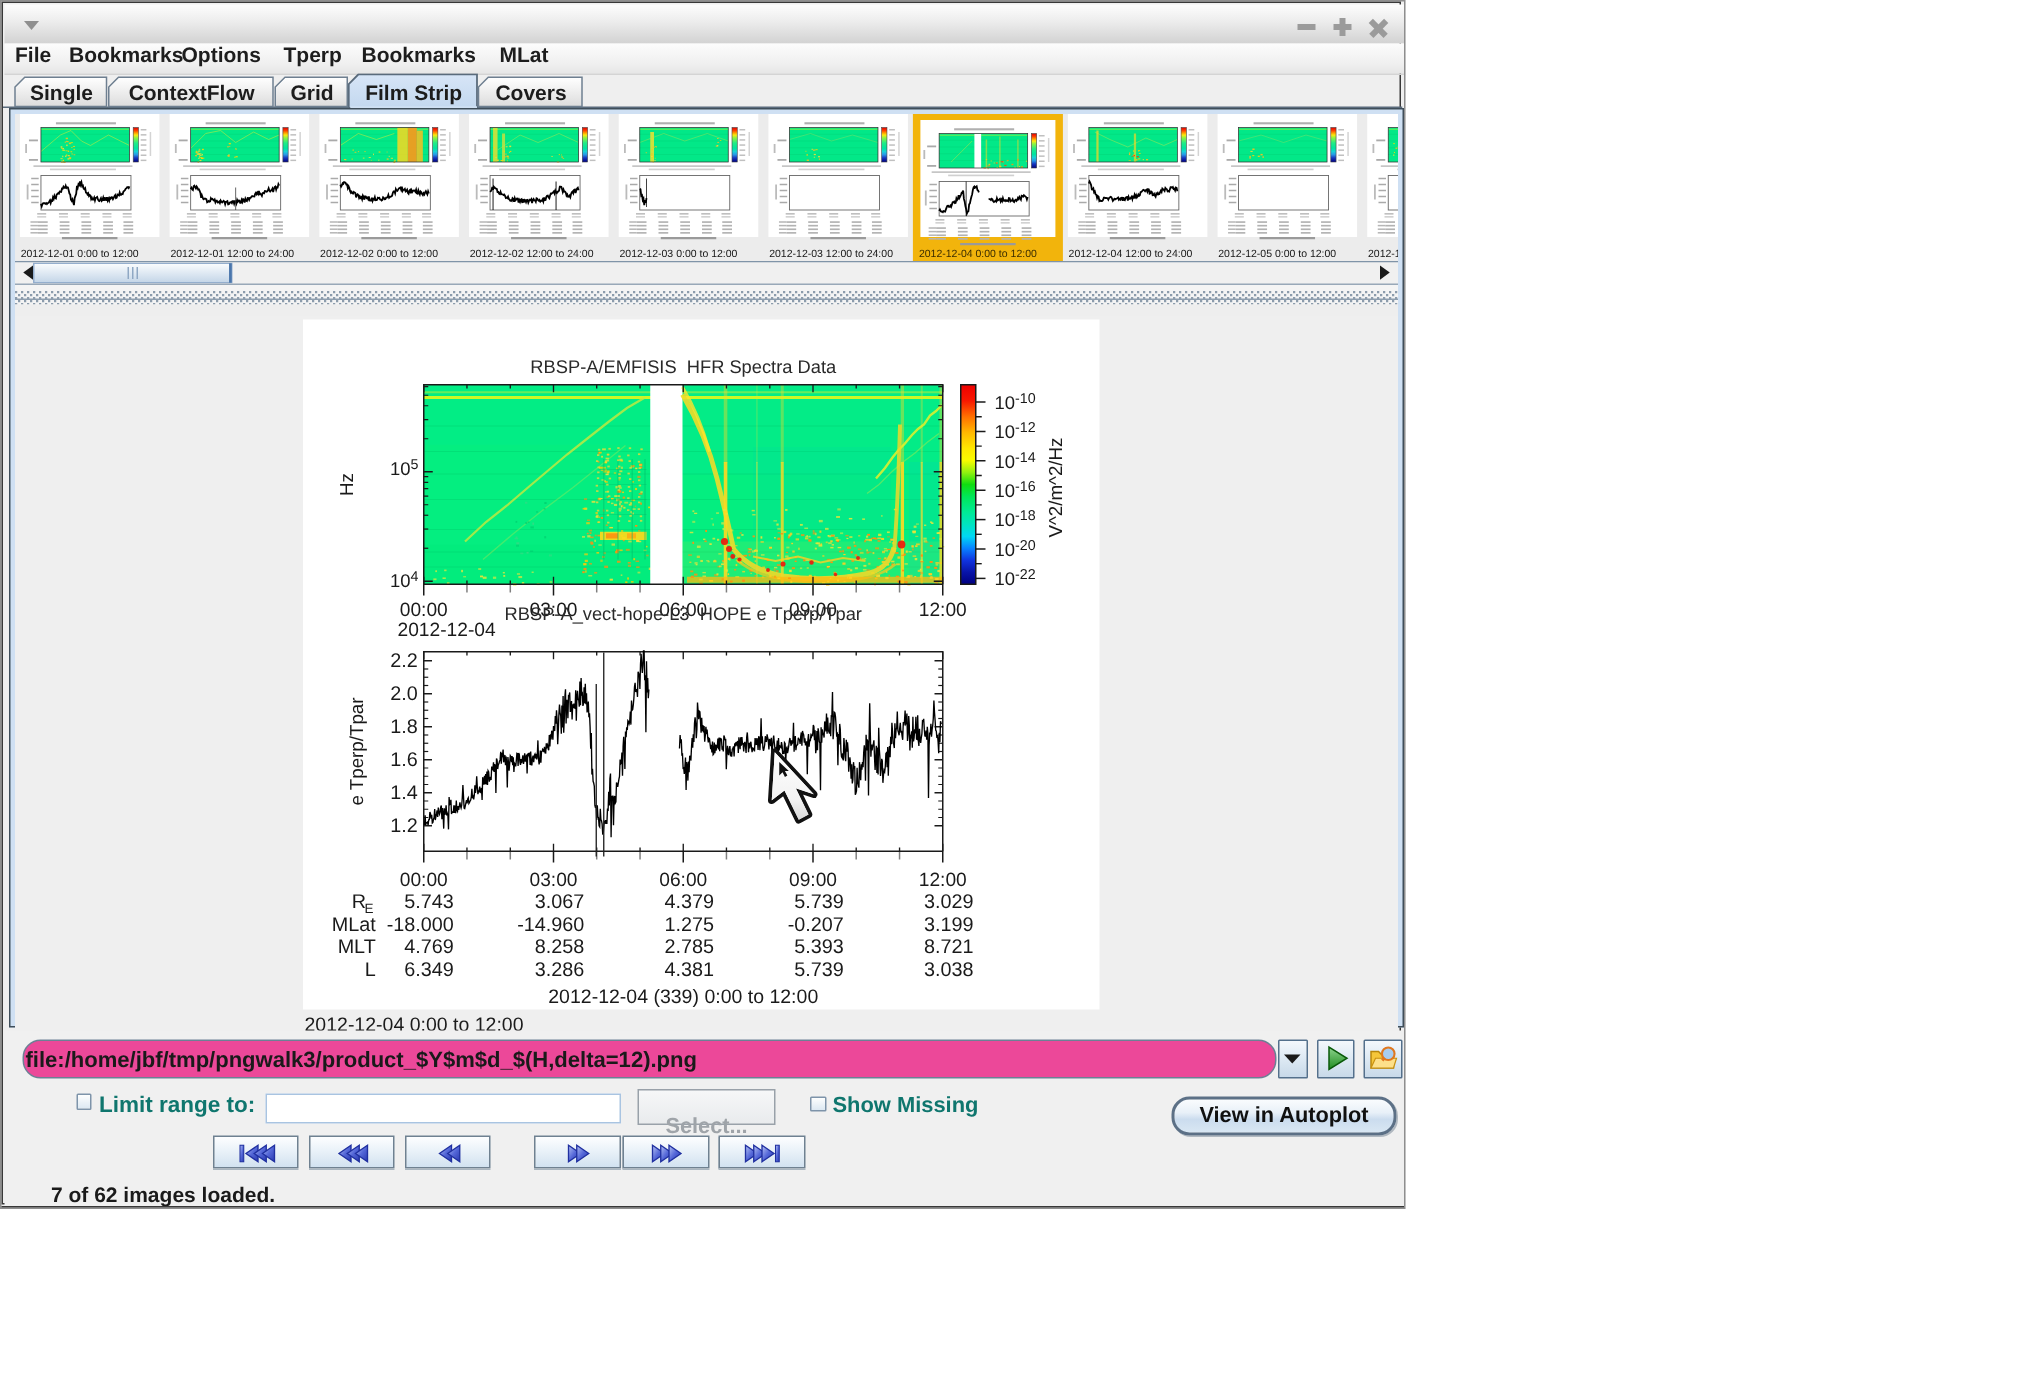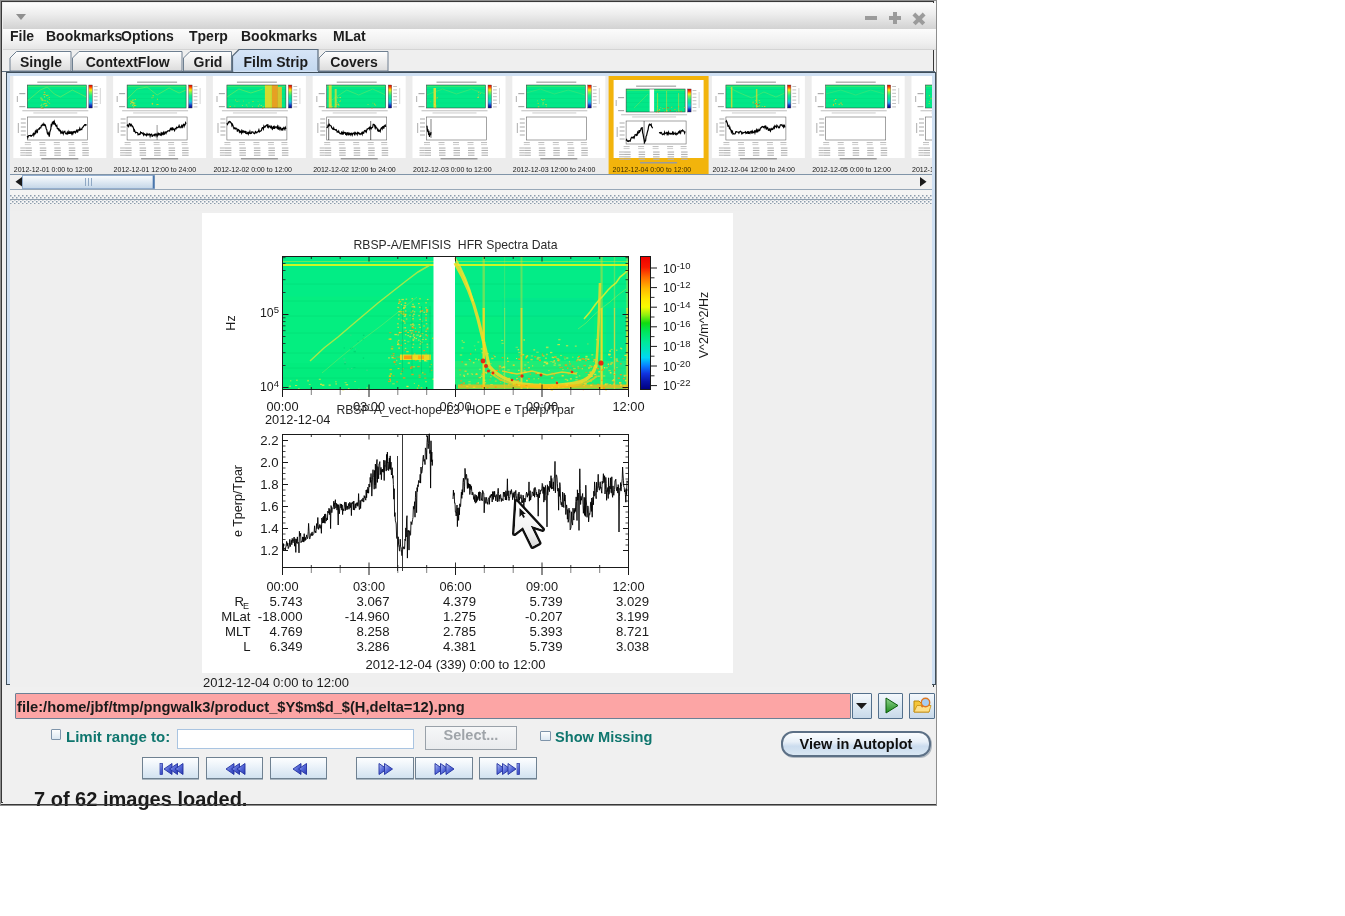--- a/index.html
+++ b/index.html
@@ -19,30 +19,30 @@
 .thlab{position:absolute;top:89.5px;height:10px;font-size:7px;color:#151515;text-align:left;white-space:nowrap;}
 #sep1{left:0;top:98px;width:922px;height:1px;background:#8094a8;}
 #sbar{left:0;top:99px;width:922px;height:14px;background:#f0f0f0;}
 #sep2{left:0;top:113px;width:922px;height:1px;background:#98a8b8;}
 #dots{left:0;top:114px;width:922px;height:8.5px;background:#f4f4f4;}
 #sep3{left:0;top:122.5px;width:922px;height:1px;background:#8e9eae;}
 #mainarea{left:0;top:124.5px;width:922px;height:481px;background:#efefef;margin-top:10px;}
 #plotpanel{left:191.5px;top:2px;width:531px;height:460px;background:#ffffff;}
 #status{left:193px;top:464.5px;font-size:13px;color:#1b1b1b;}
 #bottompanel{left:1px;top:685px;width:931px;height:117px;background:#f0f0f0;}
-#urlfield{left:12px;top:6px;width:836px;height:26px;background:#fca5a5;border:1.5px solid #6c8095;border-radius:1px;}
+#urlfield{left:12px;top:6px;width:836px;height:26px;background:#ec4899;border:1.5px solid #6c8095;border-radius:12px;}
 #urltext{left:1px;top:5px;font-size:14.7px;font-weight:bold;color:#1a1a1a;}
 .sqbtn{position:absolute;height:26px;background:linear-gradient(#f4f8fc,#dde9f3 50%,#c8d9e9);border:1.5px solid #54708c;border-radius:1px;}
 .cb{position:absolute;width:10.5px;height:10.5px;background:linear-gradient(#fdfefe,#dce8f2);border:1.5px solid #7e94aa;border-radius:1px;}
 .lbl{position:absolute;font-size:15px;font-weight:bold;color:#0f766e;}
 #fld2{left:174px;top:42px;width:237px;height:19.5px;background:#fff;border:1.5px solid #a9c4e1;}
-#selbtn{left:422px;top:39px;width:92px;height:23.5px;border:1.5px solid #99a1a9;background:linear-gradient(#f6f7f8,#e9ebed);color:#9fa4a9;font-weight:bold;font-size:14.5px;text-align:center;padding-top:0;}
+#selbtn{left:422px;top:39px;width:92px;height:23.5px;border:1.5px solid #99a1a9;background:linear-gradient(#f6f7f8,#e9ebed);color:#9fa4a9;font-weight:bold;font-size:14.5px;text-align:center;padding-top:16px;}
 #apbtn{left:778px;top:44px;width:150px;height:25.5px;border:2px solid #5c7086;background:linear-gradient(#fafcfe,#e8f0f8 40%,#cbdcee 60%,#d9e7f3);font-size:14.5px;font-weight:bold;color:#101010;text-align:center;padding-top:3px;border-radius:12px;box-shadow:1px 1px 0 #b0b8c0;}
 .navb{position:absolute;top:69.5px;width:57.5px;height:22.5px;border:1px solid #6f8191;background:linear-gradient(#fdfeff,#eaf2f9 45%,#d2e2f0);box-shadow:0 1px 0 #aab6c0;}
-#loadmsg{left:31px;top:100.5px;font-size:20px;font-weight:bold;color:#1a1a1a;}
+#loadmsg{left:31px;top:100.5px;font-size:14px;font-weight:bold;color:#1a1a1a;}
 </style></head><body>
 <div id="win" class="ab">
     <div id="winin" class="ab">
       <div id="titlebar" class="ab">
         <div id="wtri" class="ab"></div>
         <div class="ab wbtn" style="left:862px;top:13px;width:12px;height:3.5px;"></div>
         <div class="ab wbtn" style="left:890px;top:9px;width:3.5px;height:12px;"></div>
         <div class="ab wbtn" style="left:885.5px;top:13px;width:12.5px;height:3.5px;"></div>
         <div class="ab wbtn" style="left:909px;top:14px;width:14px;height:3.5px;transform:rotate(45deg);"></div>
         <div class="ab wbtn" style="left:909px;top:14px;width:14px;height:3.5px;transform:rotate(-45deg);"></div>

